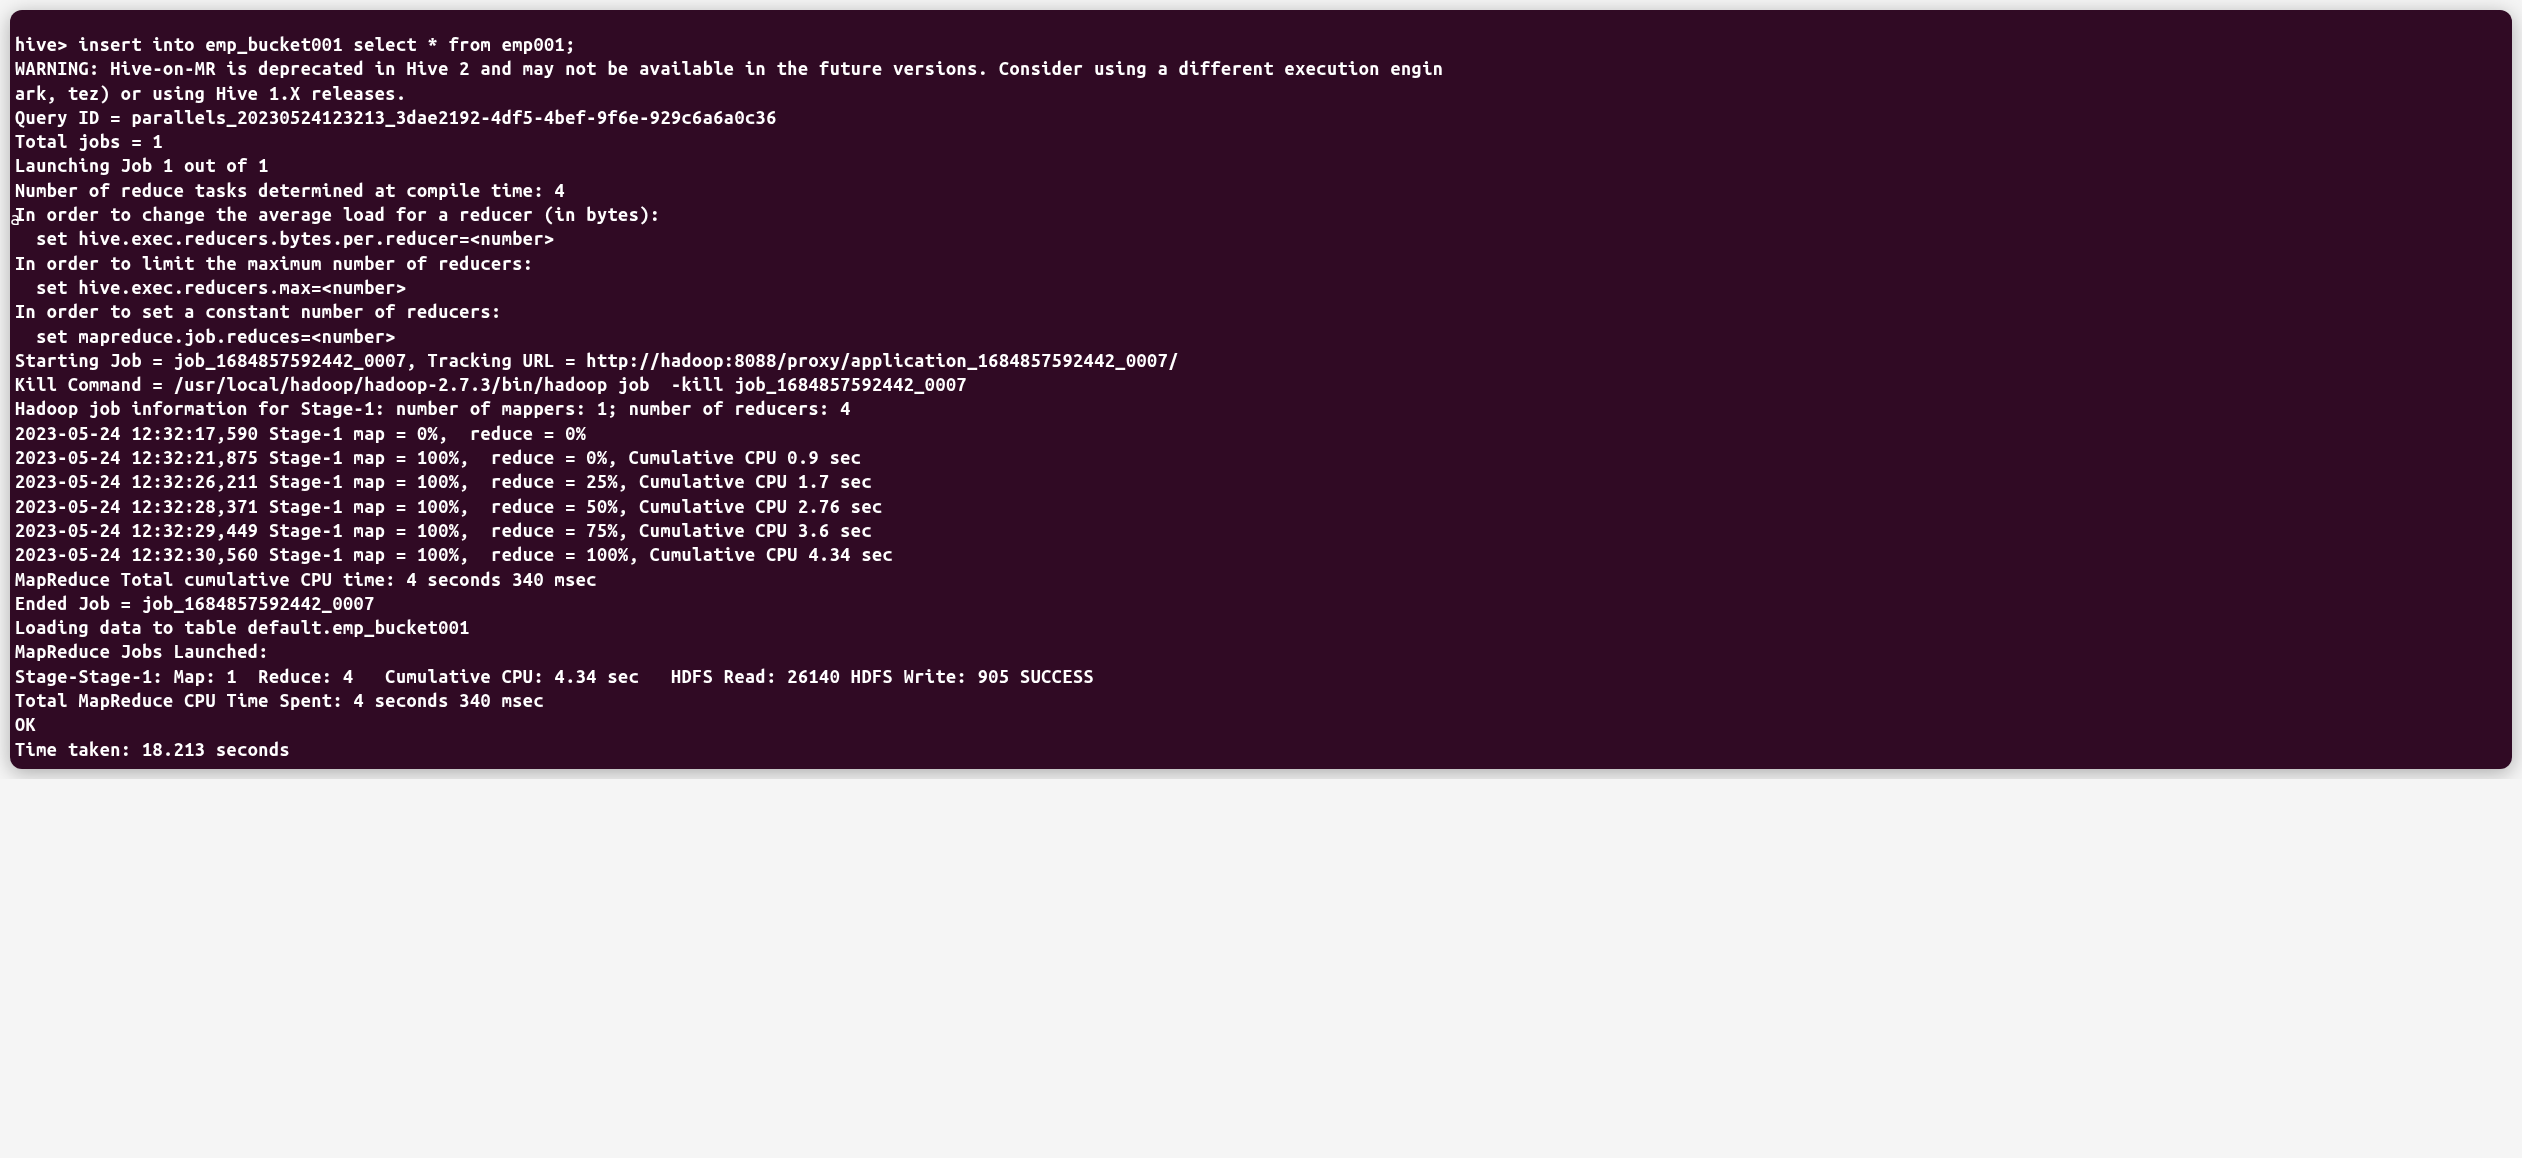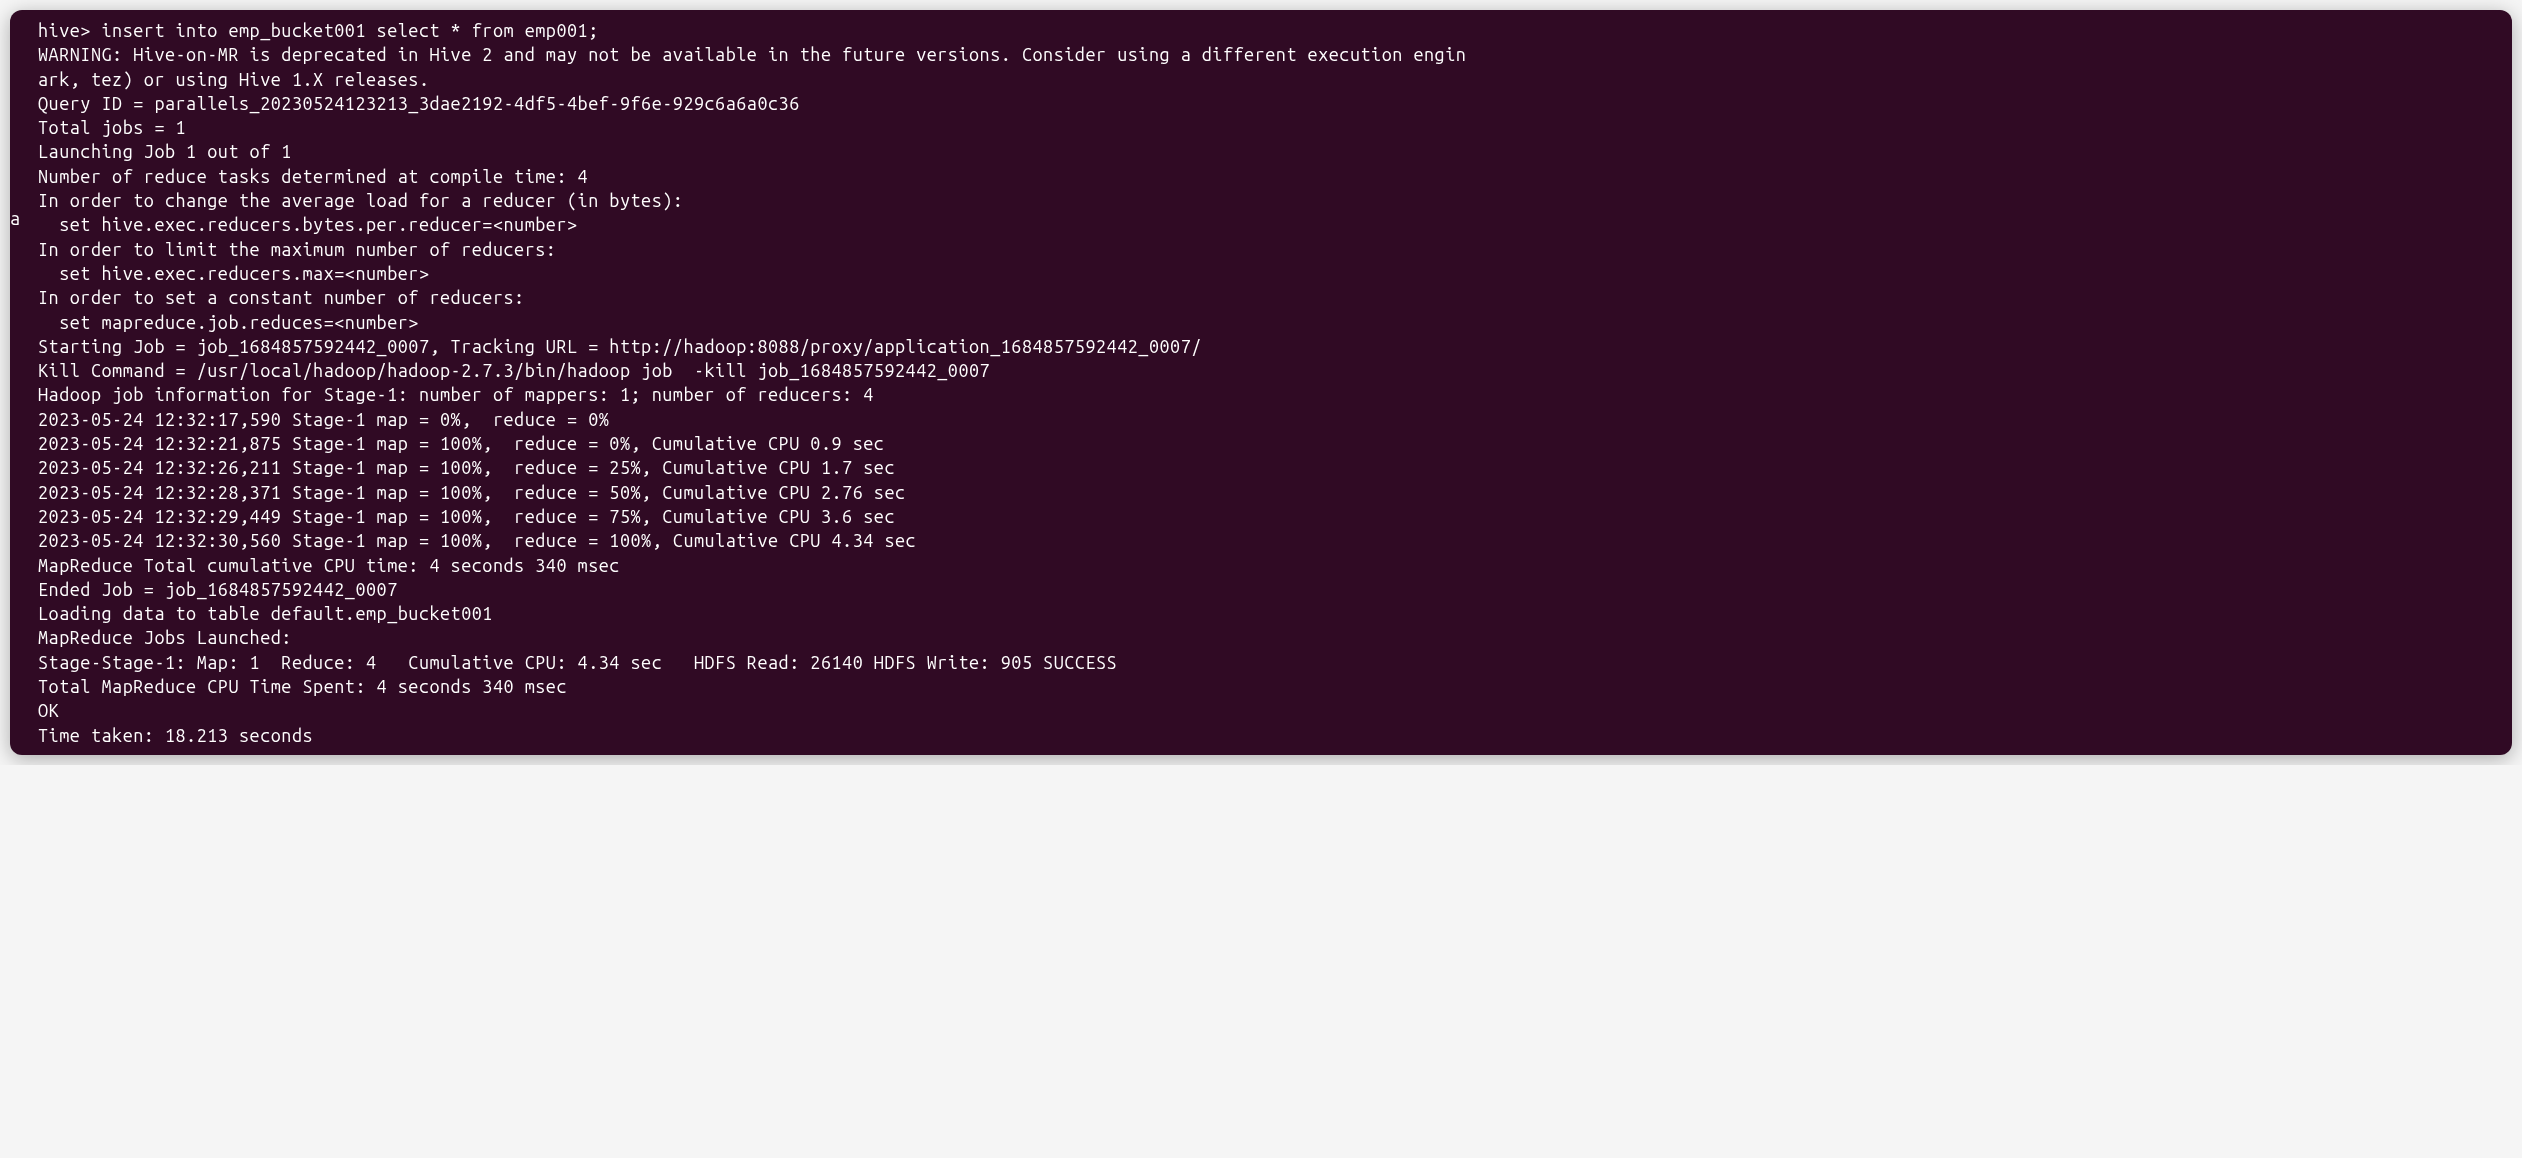--- a/index.html
+++ b/index.html
@@ -13,29 +13,30 @@
       font-family: 'Courier New', 'Consolas', monospace;
     }
     .terminal-window {
       background: #300a24;
       border-radius: 12px;
       overflow: hidden;
       box-shadow: 0 4px 20px rgba(0,0,0,0.3);
       width: 100%;
     }
     .terminal-content {
-      padding: 8px 28px;
+      padding: 8px 5px;
       color: #ffffff;
       font-size: 18px;
       line-height: 1.35;
       white-space: pre;
       overflow-x: hidden;
       font-family: 'Ubuntu Mono', 'Courier New', monospace;
       letter-spacing: 0.5px;
-      font-weight: 400;
+      font-weight: 700;
+      margin-top: 14px;
     }
     .terminal-line {
       display: block;
     }
     .side-char {
       position: absolute;
       left: 0;
       color: #ffffff;
       font-family: 'Ubuntu Mono', 'Courier New', monospace;
       font-size: 18px;

